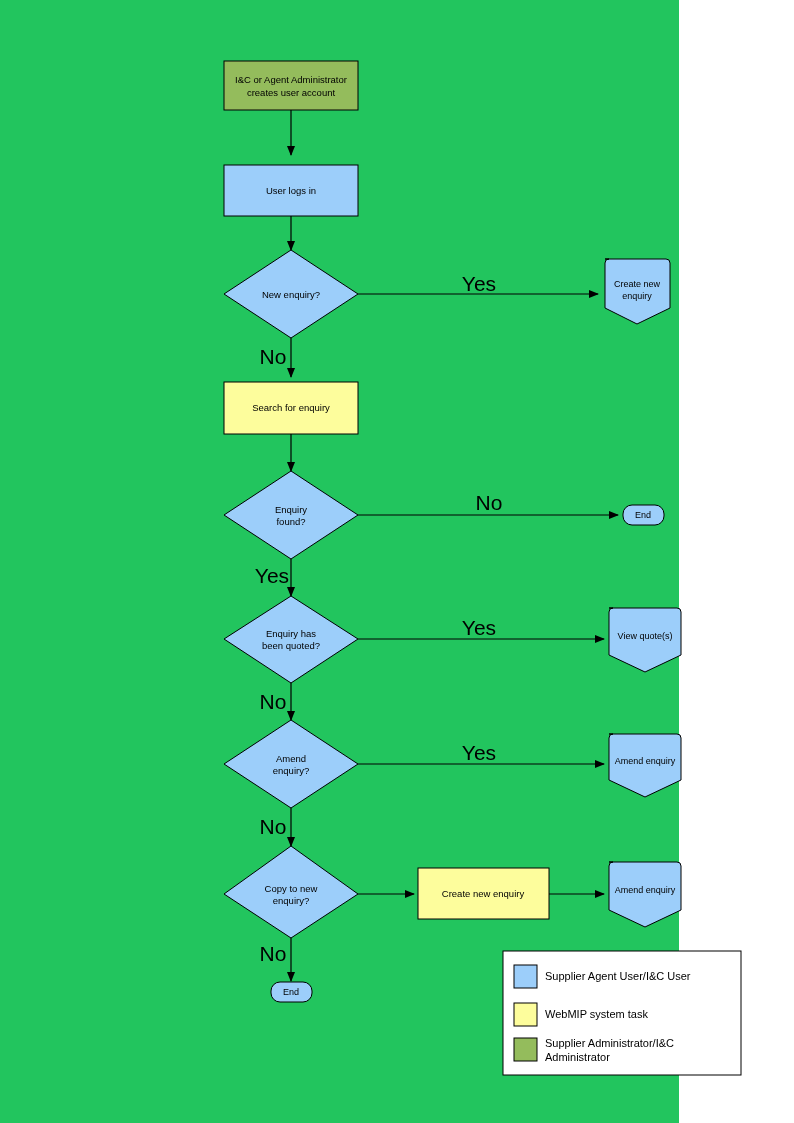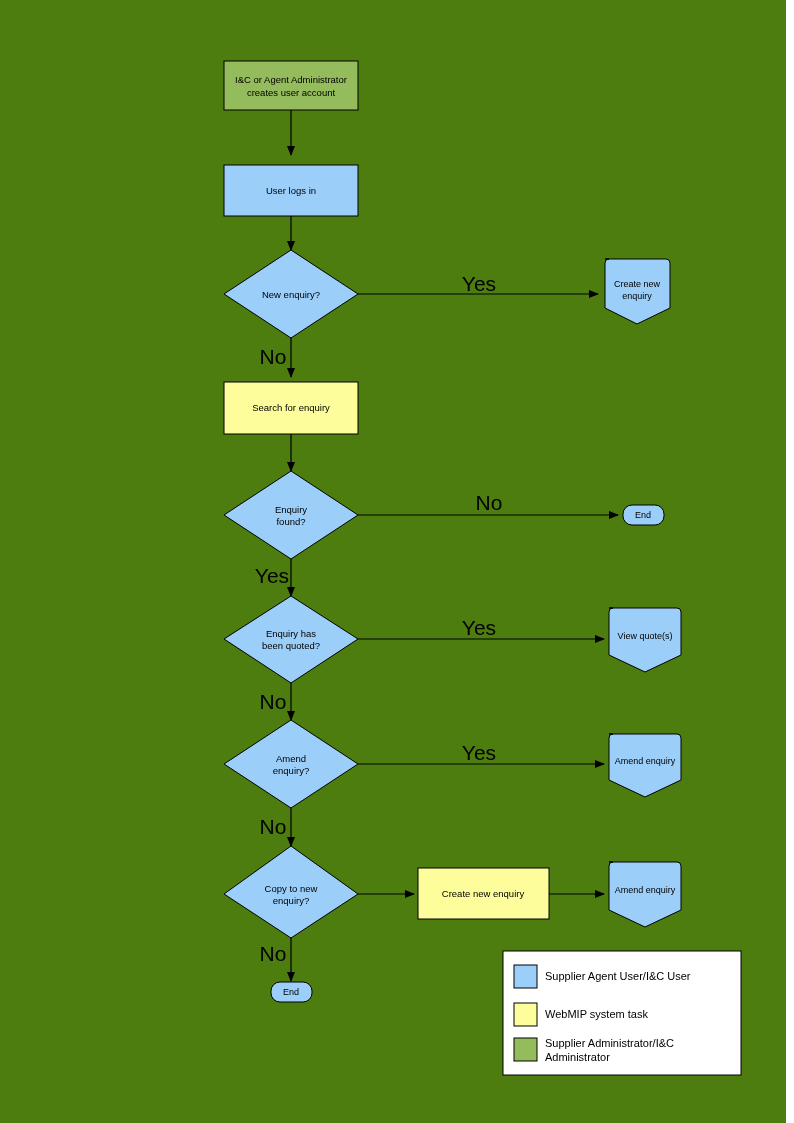--- a/index.html
+++ b/index.html
@@ -9,23 +9,23 @@
     background: #ffffff;
   }
   body {
     width: 794px;
     height: 1123px;
     font-family: "Liberation Sans", sans-serif;
     overflow: hidden;
   }
   #canvas {
     position: relative;
-    width: 786px;
+    width: 679px;
     height: 1123px;
-    background: #4d7c0f;
+    background: #22c55e;
   }
   svg#flow {
     position: absolute;
     left: 0;
     top: 0;
     width: 794px;
     height: 1123px;
   }
   .node-text {
     font-family: "Liberation Sans", sans-serif;

